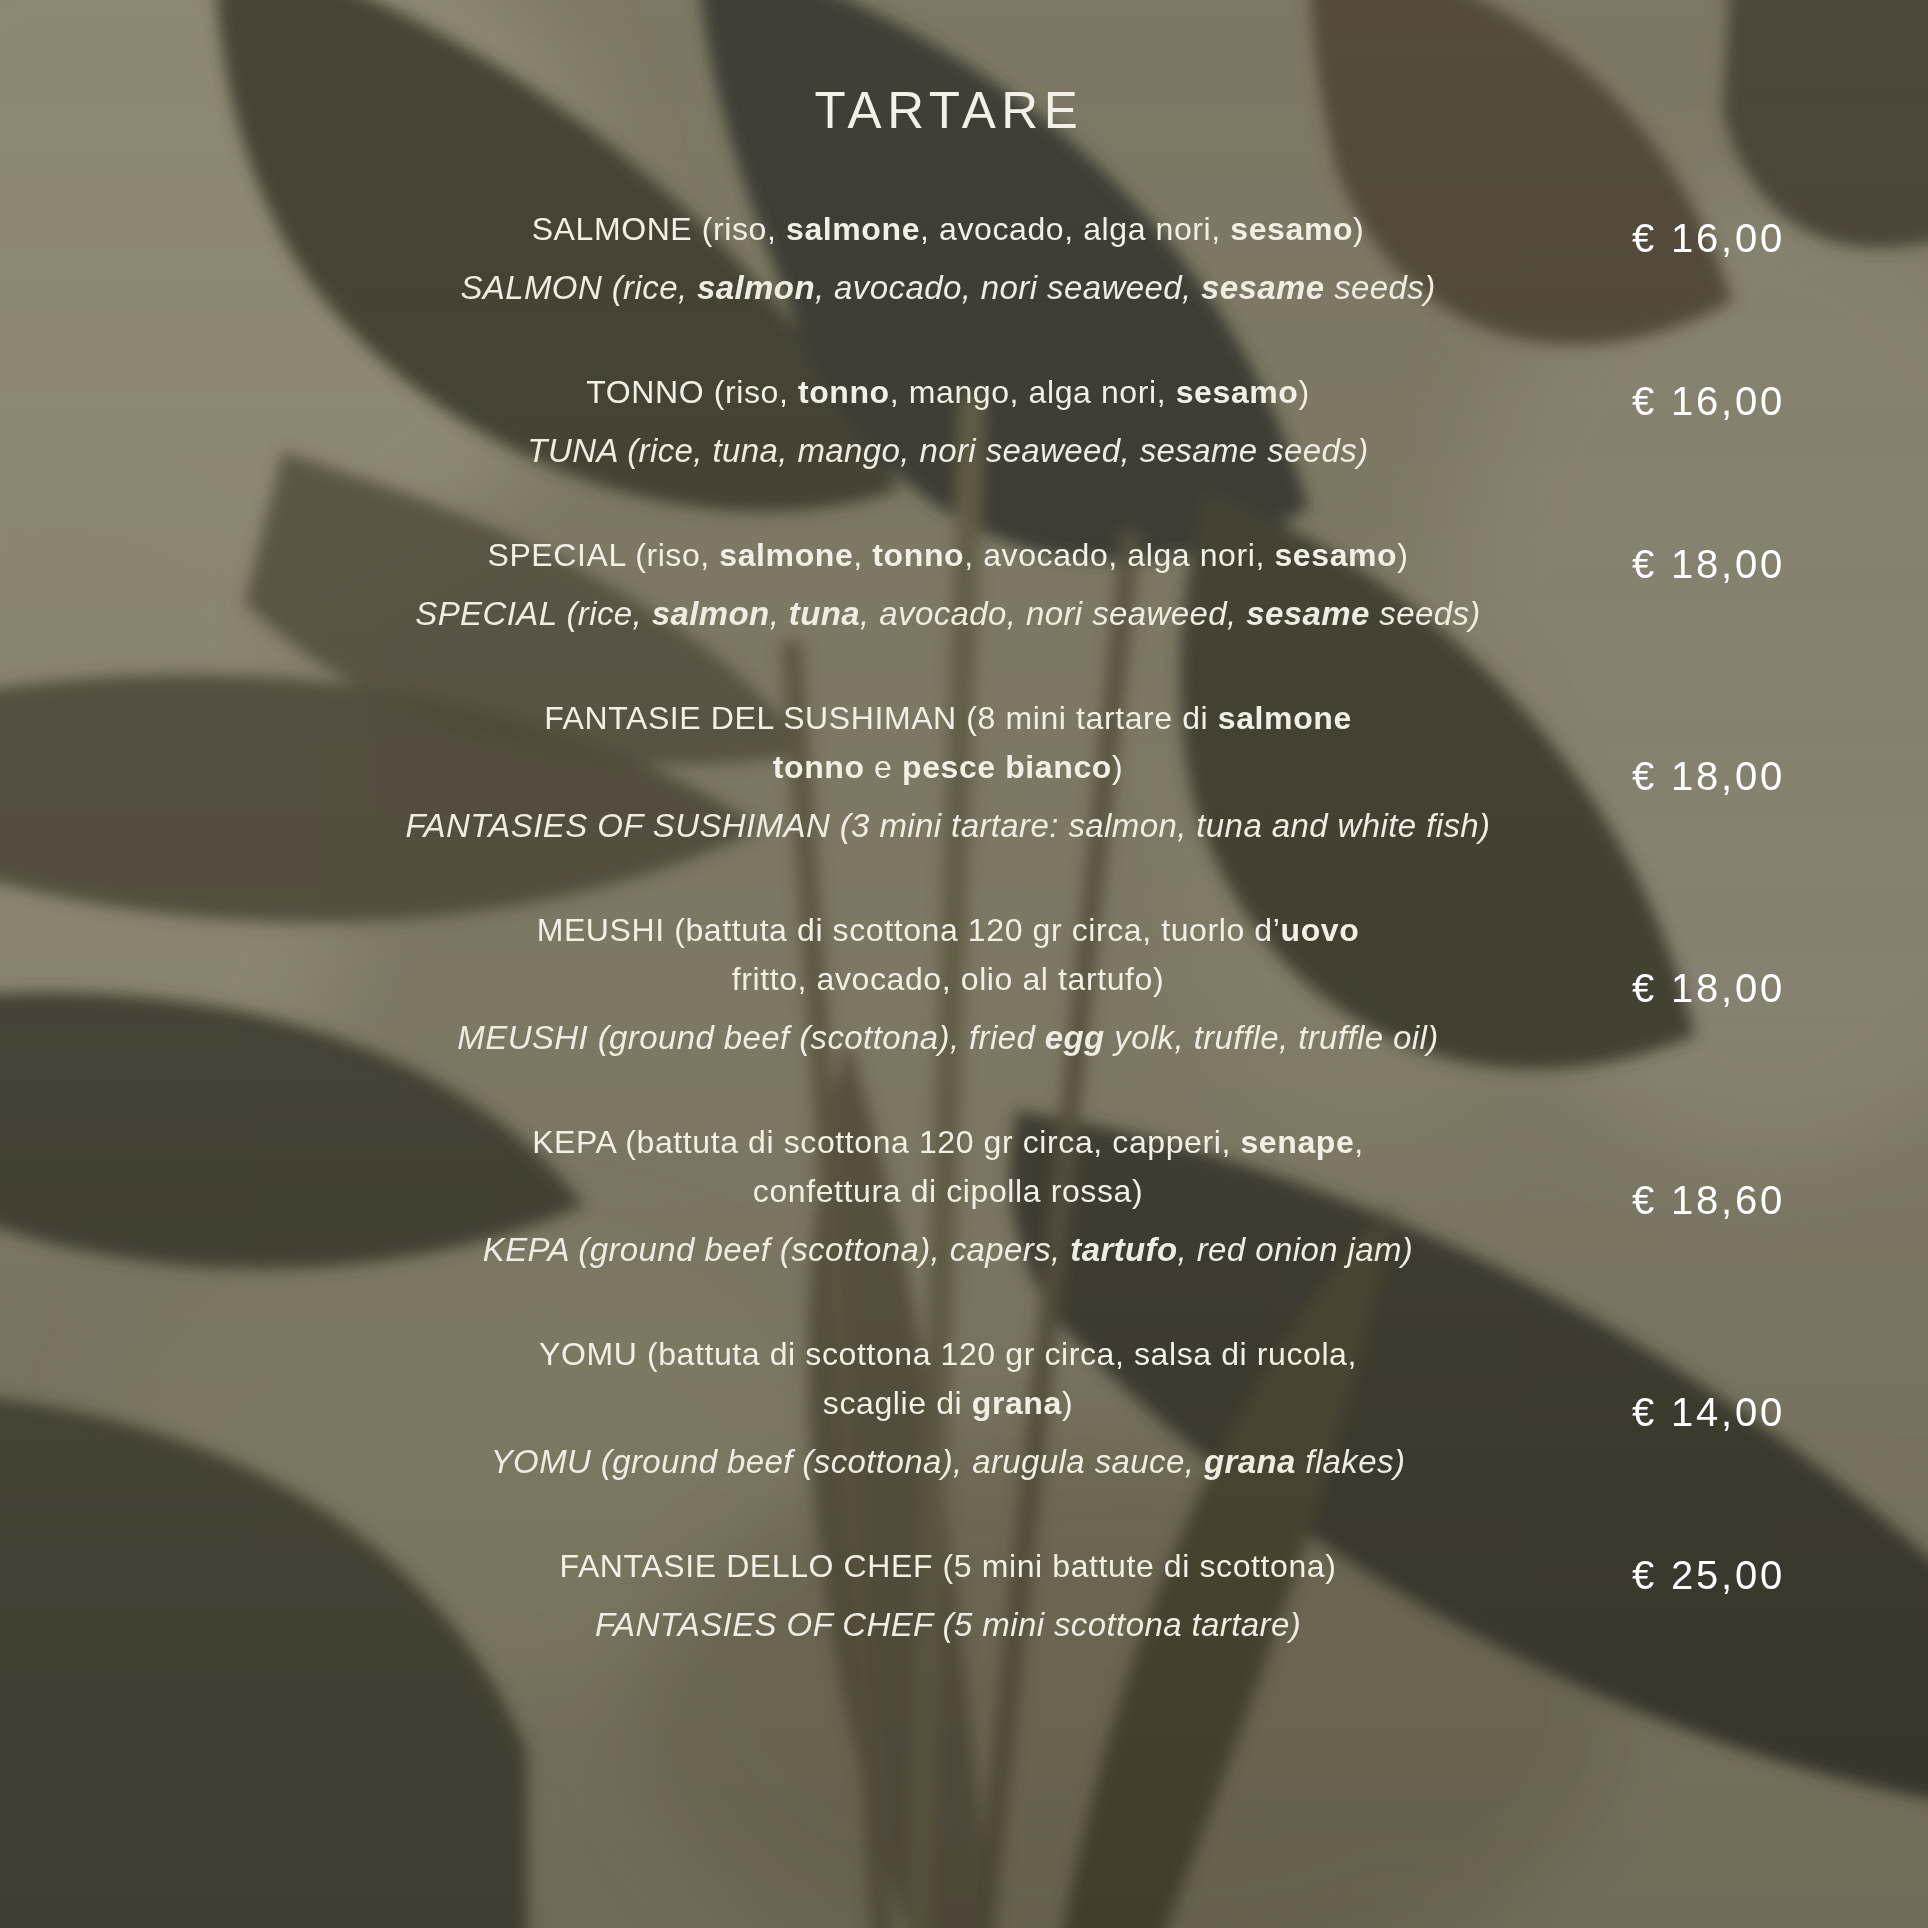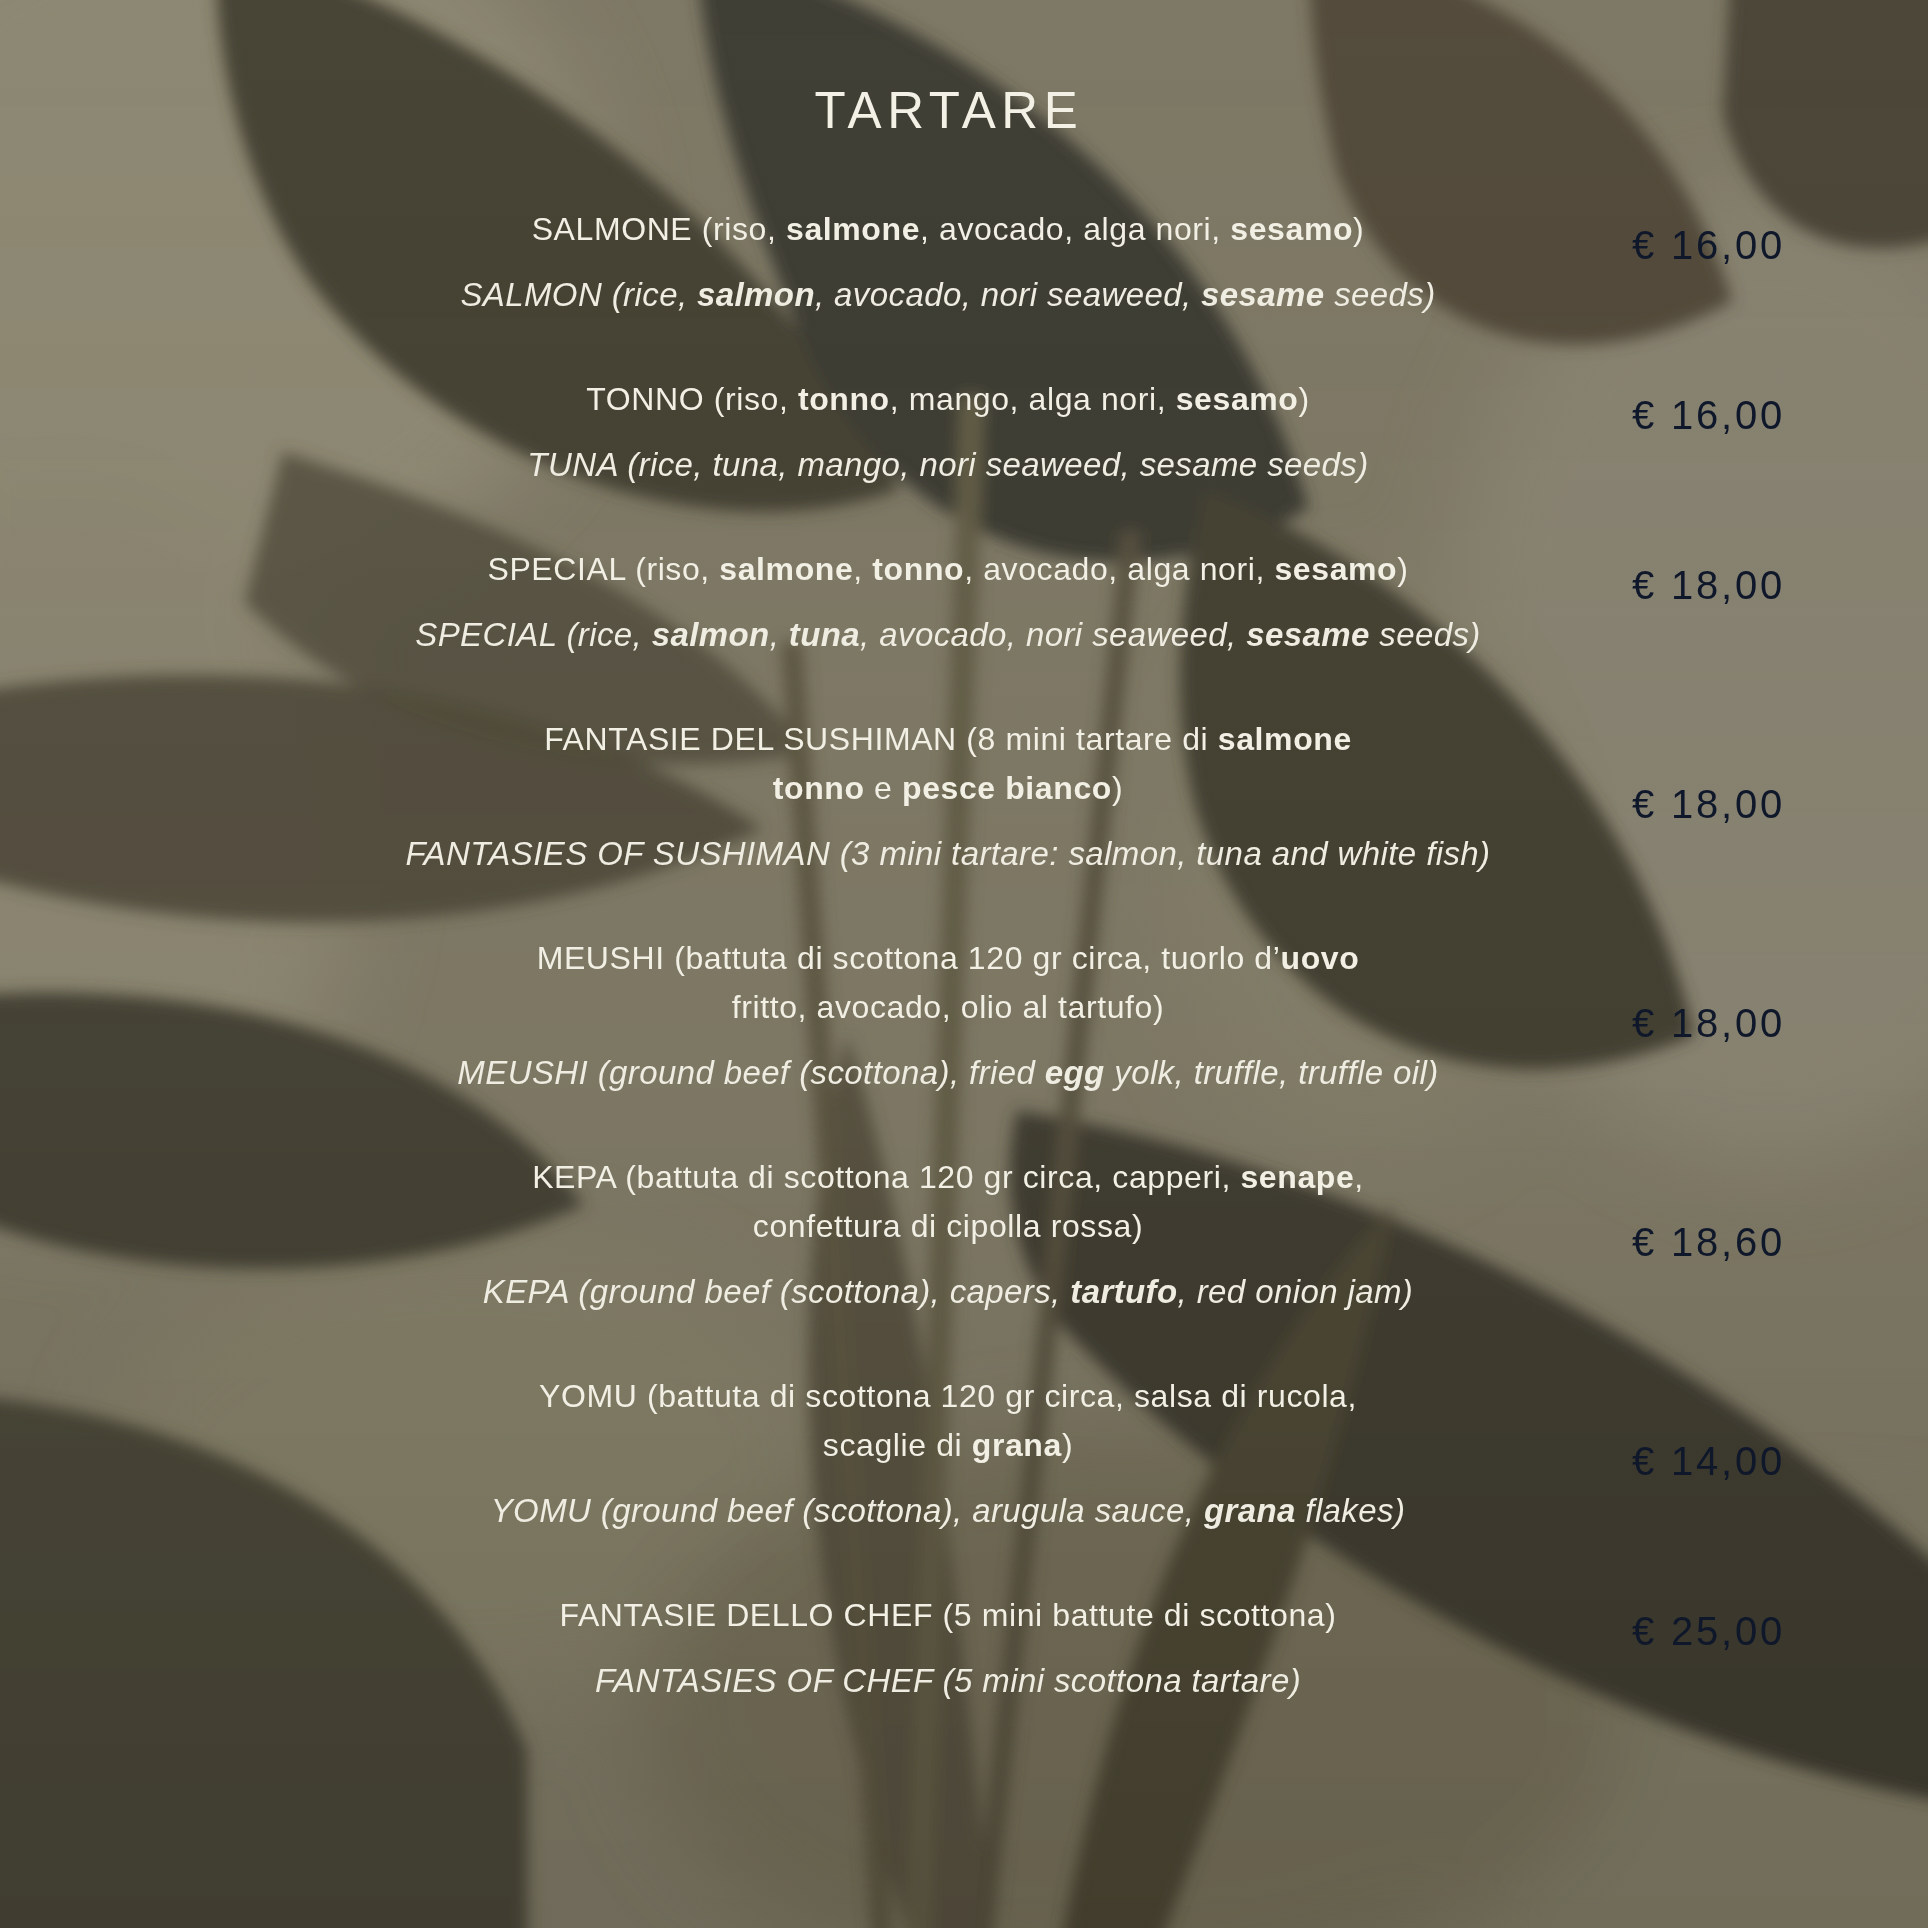--- a/index.html
+++ b/index.html
@@ -34,36 +34,36 @@
   .line-it{
     font-size:32px;
     line-height:49px;
     letter-spacing:0.6px;
     white-space:nowrap;
     color:#f2efe4;
   }
   .line-en{
     font-size:33px;
     line-height:45px;
-    margin-top:18px;
+    margin-top:11px;
     font-style:italic;
     letter-spacing:0.4px;
     white-space:nowrap;
     color:#efece1;
   }
   .seg{font-weight:400;}
   .seg.b{font-weight:700;}
   .price{
     position:absolute;
     right:0; bottom:47px;
     font-size:40px;
     line-height:49px;
     letter-spacing:2.8px;
     white-space:nowrap;
-    color:#0f172a;
+    color:#ffffff;
   }
 </style>
 </head>
 <body>
 
 <div class="page">
 
   <svg class="bg" xmlns="http://www.w3.org/2000/svg" viewBox="0 0 2048 2048" preserveAspectRatio="none" aria-hidden="true">
     <defs>
       <filter id="soft" x="-25%" y="-25%" width="150%" height="150%">

